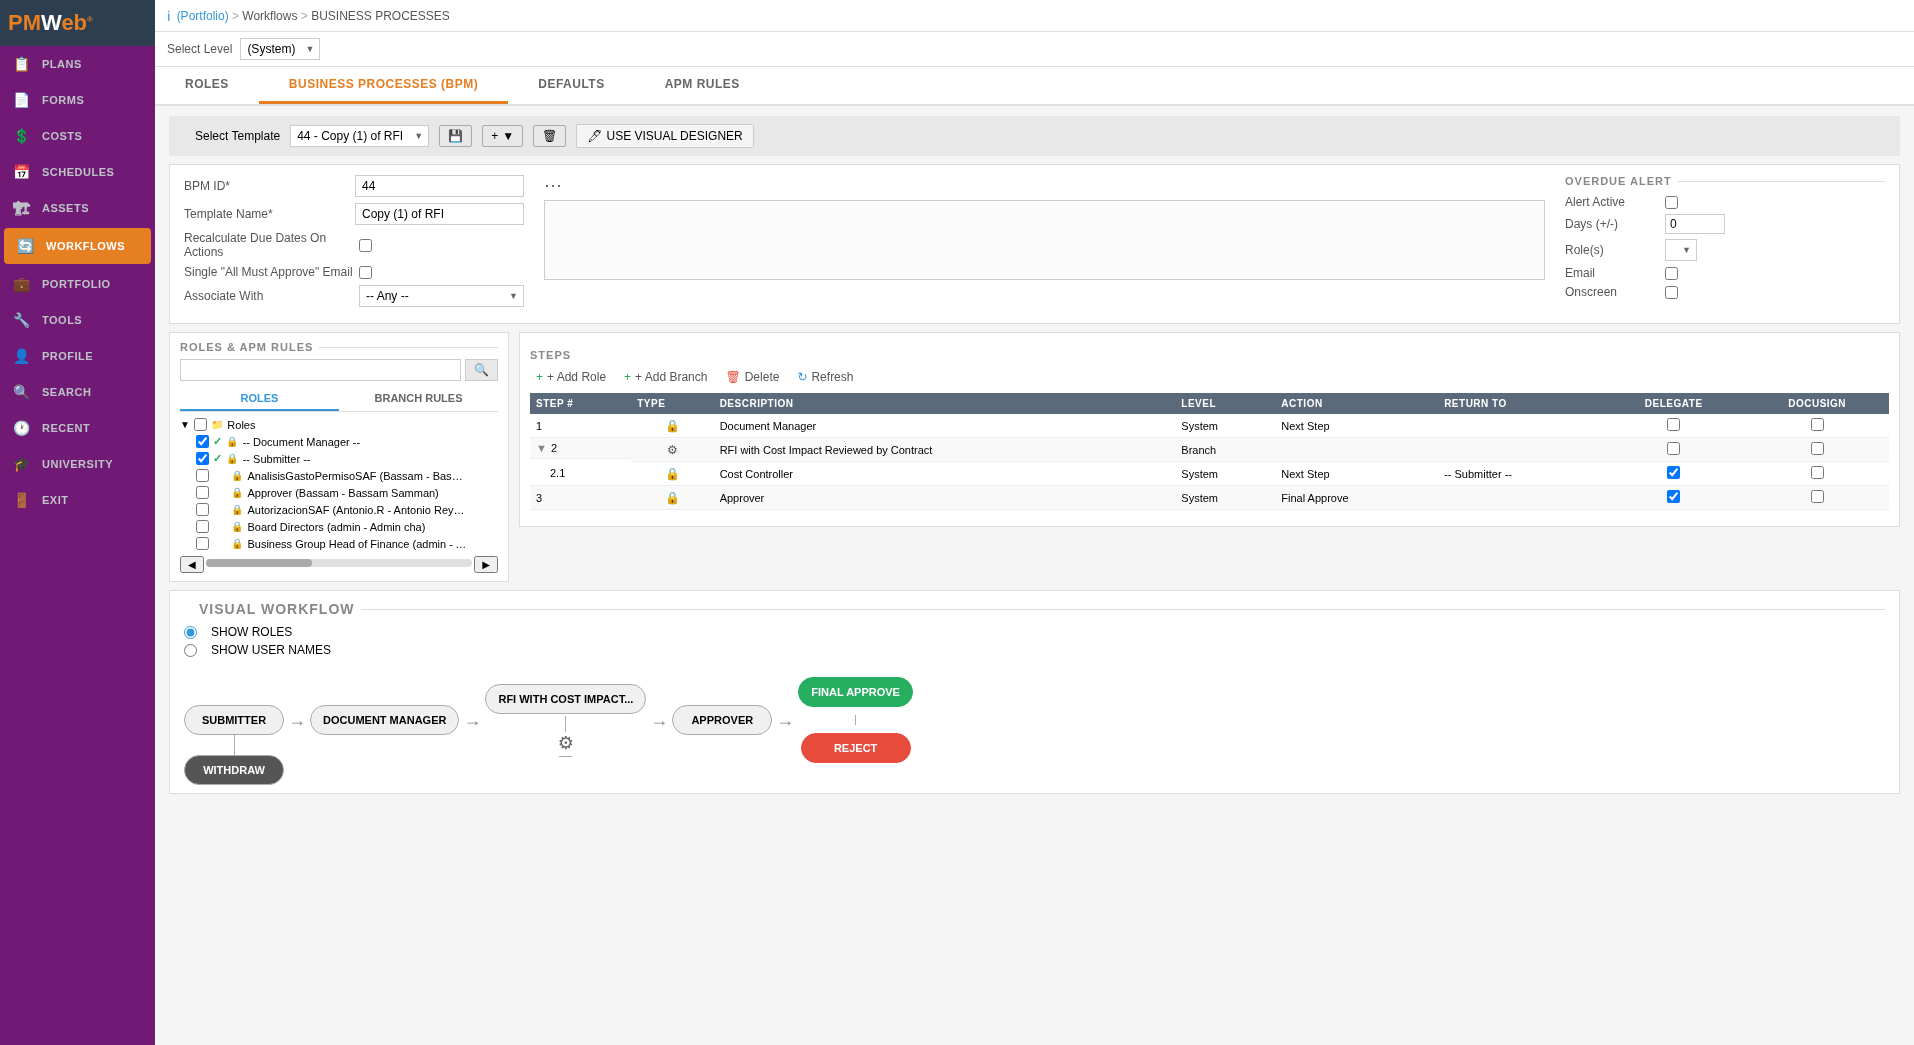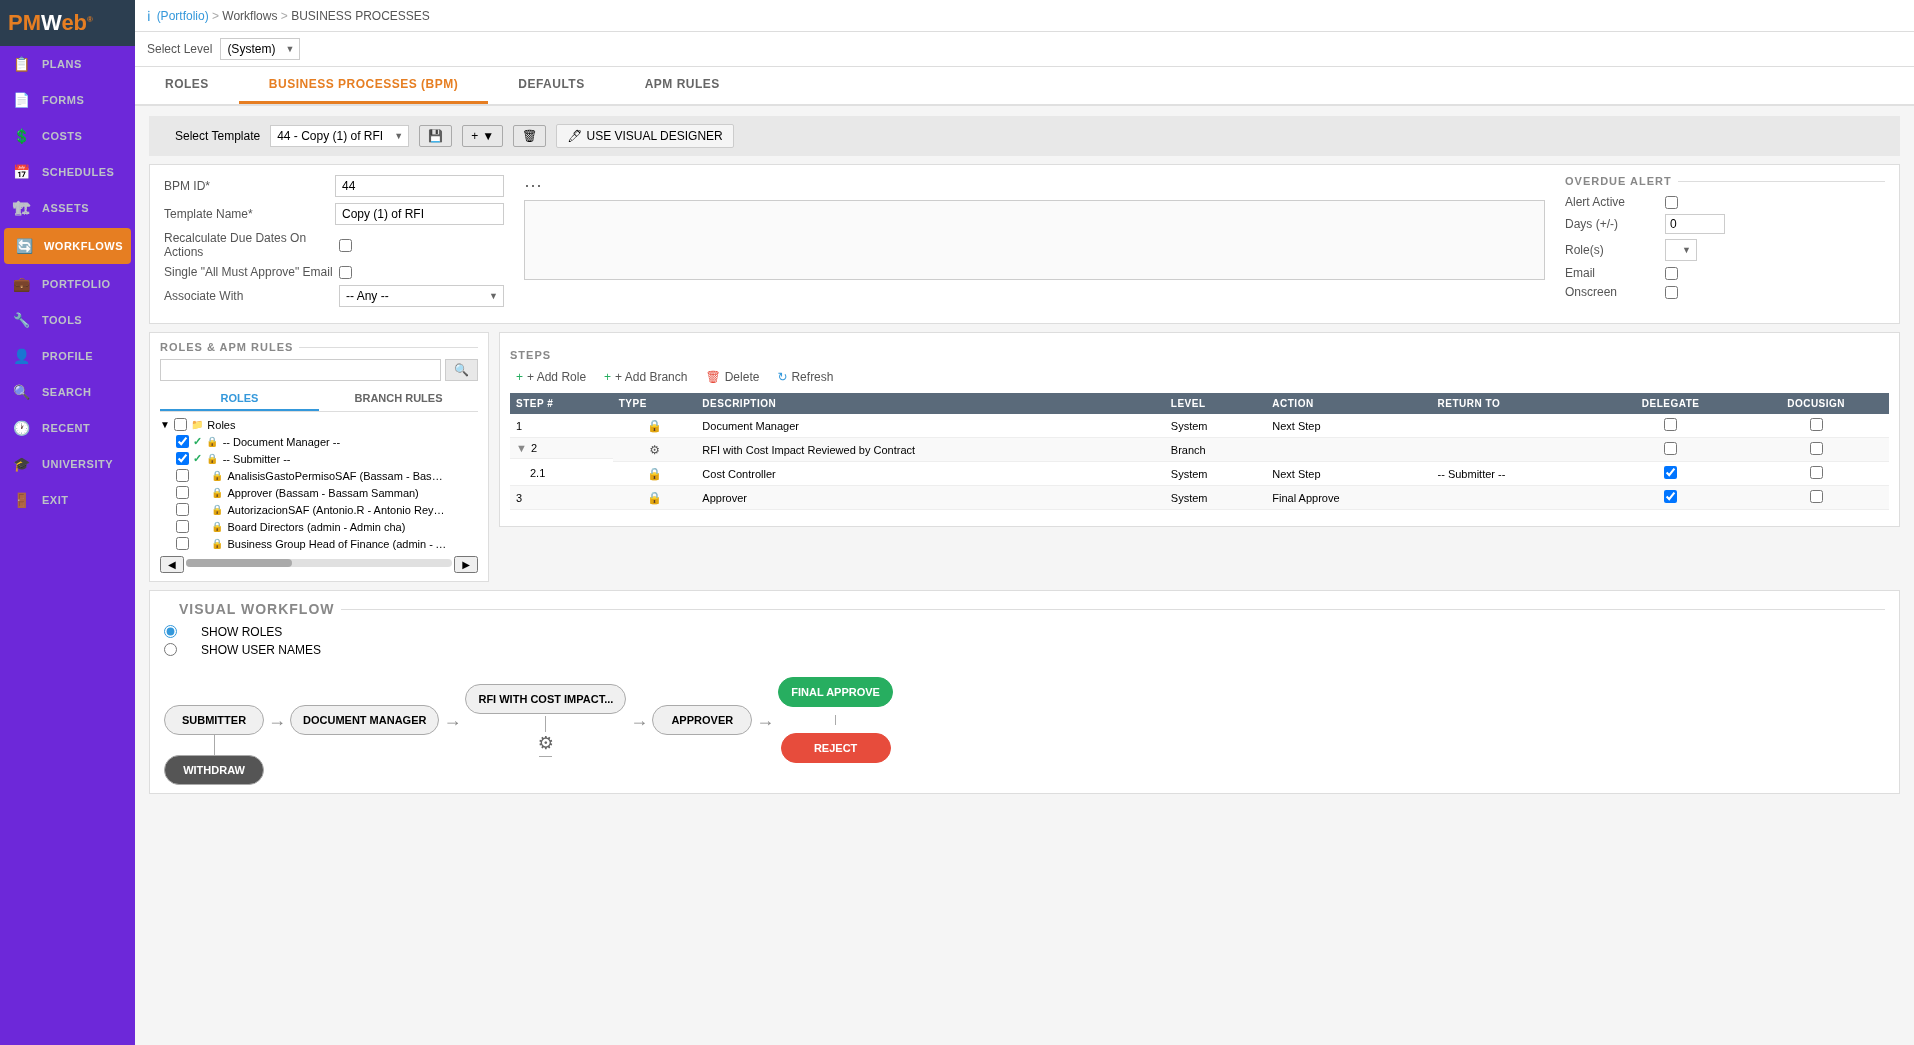--- a/index.html
+++ b/index.html
@@ -1,21 +1,21 @@
 <!DOCTYPE html>
 <html><head>
   <meta charset="utf-8">
   <style>
     * { box-sizing: border-box; margin: 0; padding: 0; }
     body { font-family: Arial, sans-serif; font-size: 12px; background: #f0f0f0; display: flex; height: 1045px; overflow: hidden; }
 
     
     .sidebar {
-      width: 135px;
-      background: #6d28d9;
+      width: 155px;
+      background: #701a75;
       display: flex;
       flex-direction: column;
       flex-shrink: 0;
       height: 100%;
     }
     .sidebar-logo {
       background: #2c3e50;
       padding: 10px 8px;
       display: flex;
       align-items: center;
@@ -340,21 +340,21 @@
       gap: 6px;
       margin-left: 15px;
     }
     .vw-title::after {
       content: '';
       flex: 1;
       height: 1px;
       background: #ddd;
     }
     .radio-group { display: flex; flex-direction: column; gap: 4px; margin-bottom: 10px; }
-    .radio-item { display: flex; align-items: flex-start; gap: 24px; font-size: 12px; }
+    .radio-item { display: flex; align-items: center; gap: 14px; font-size: 12px; }
     .radio-item input[type=radio] { accent-color: #3498db; }
     .wf-node {
       border: 1px solid #aaa;
       background: #f0f0f0;
       padding: 8px 12px;
       font-size: 11px;
       font-weight: bold;
       text-align: center;
       min-width: 80px;
       position: relative;

